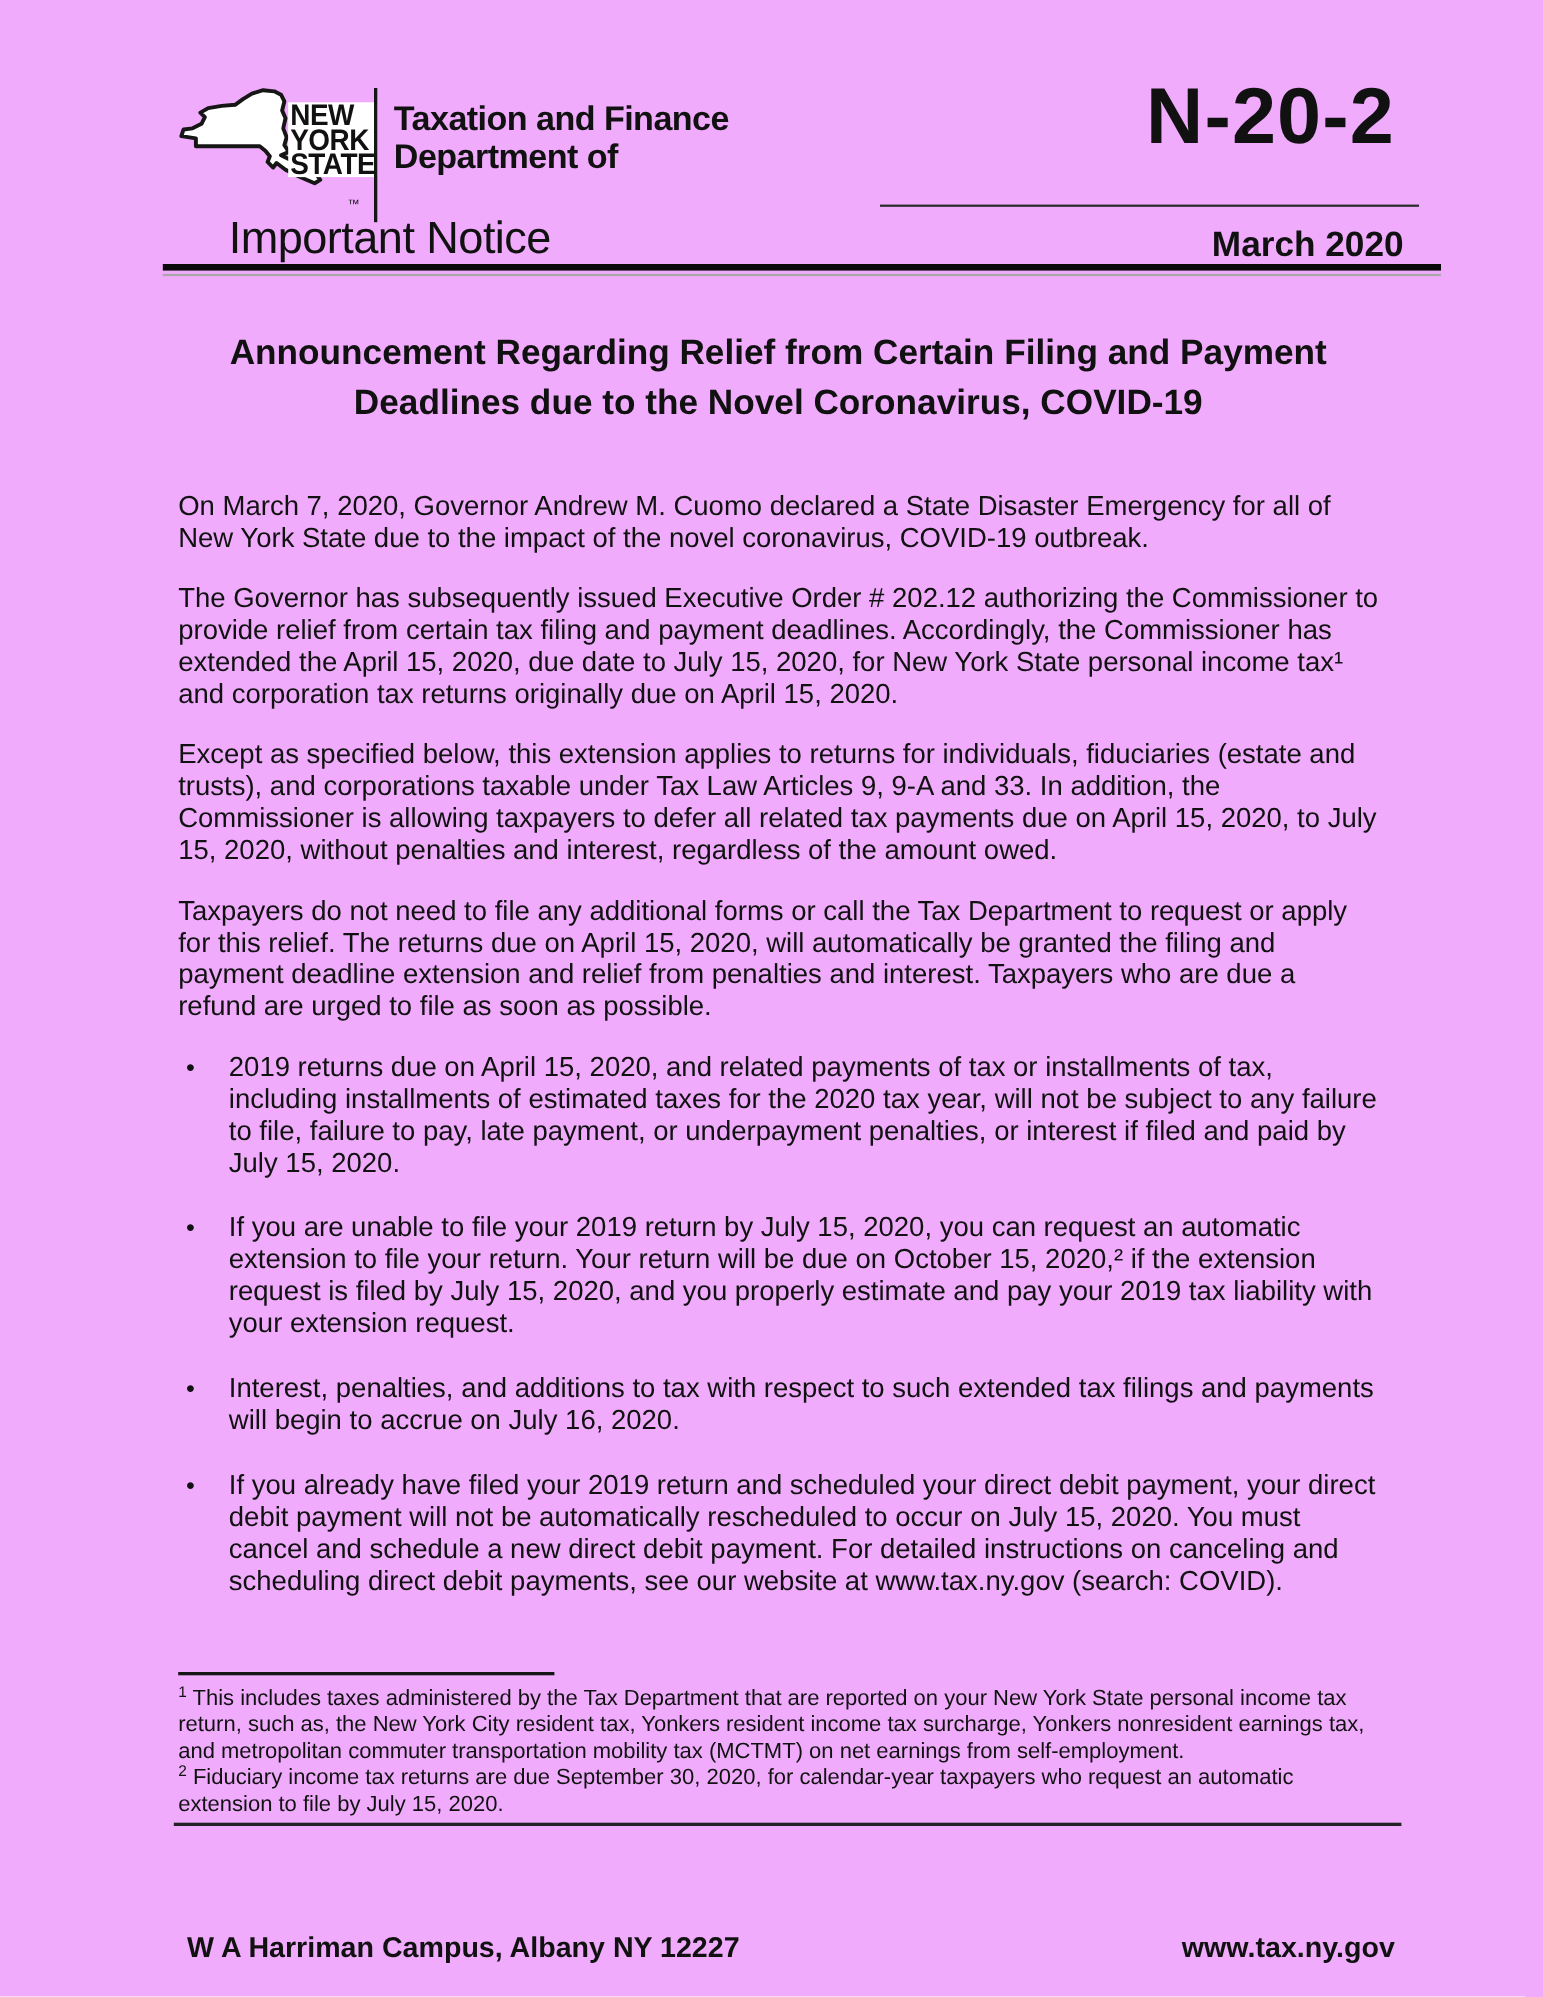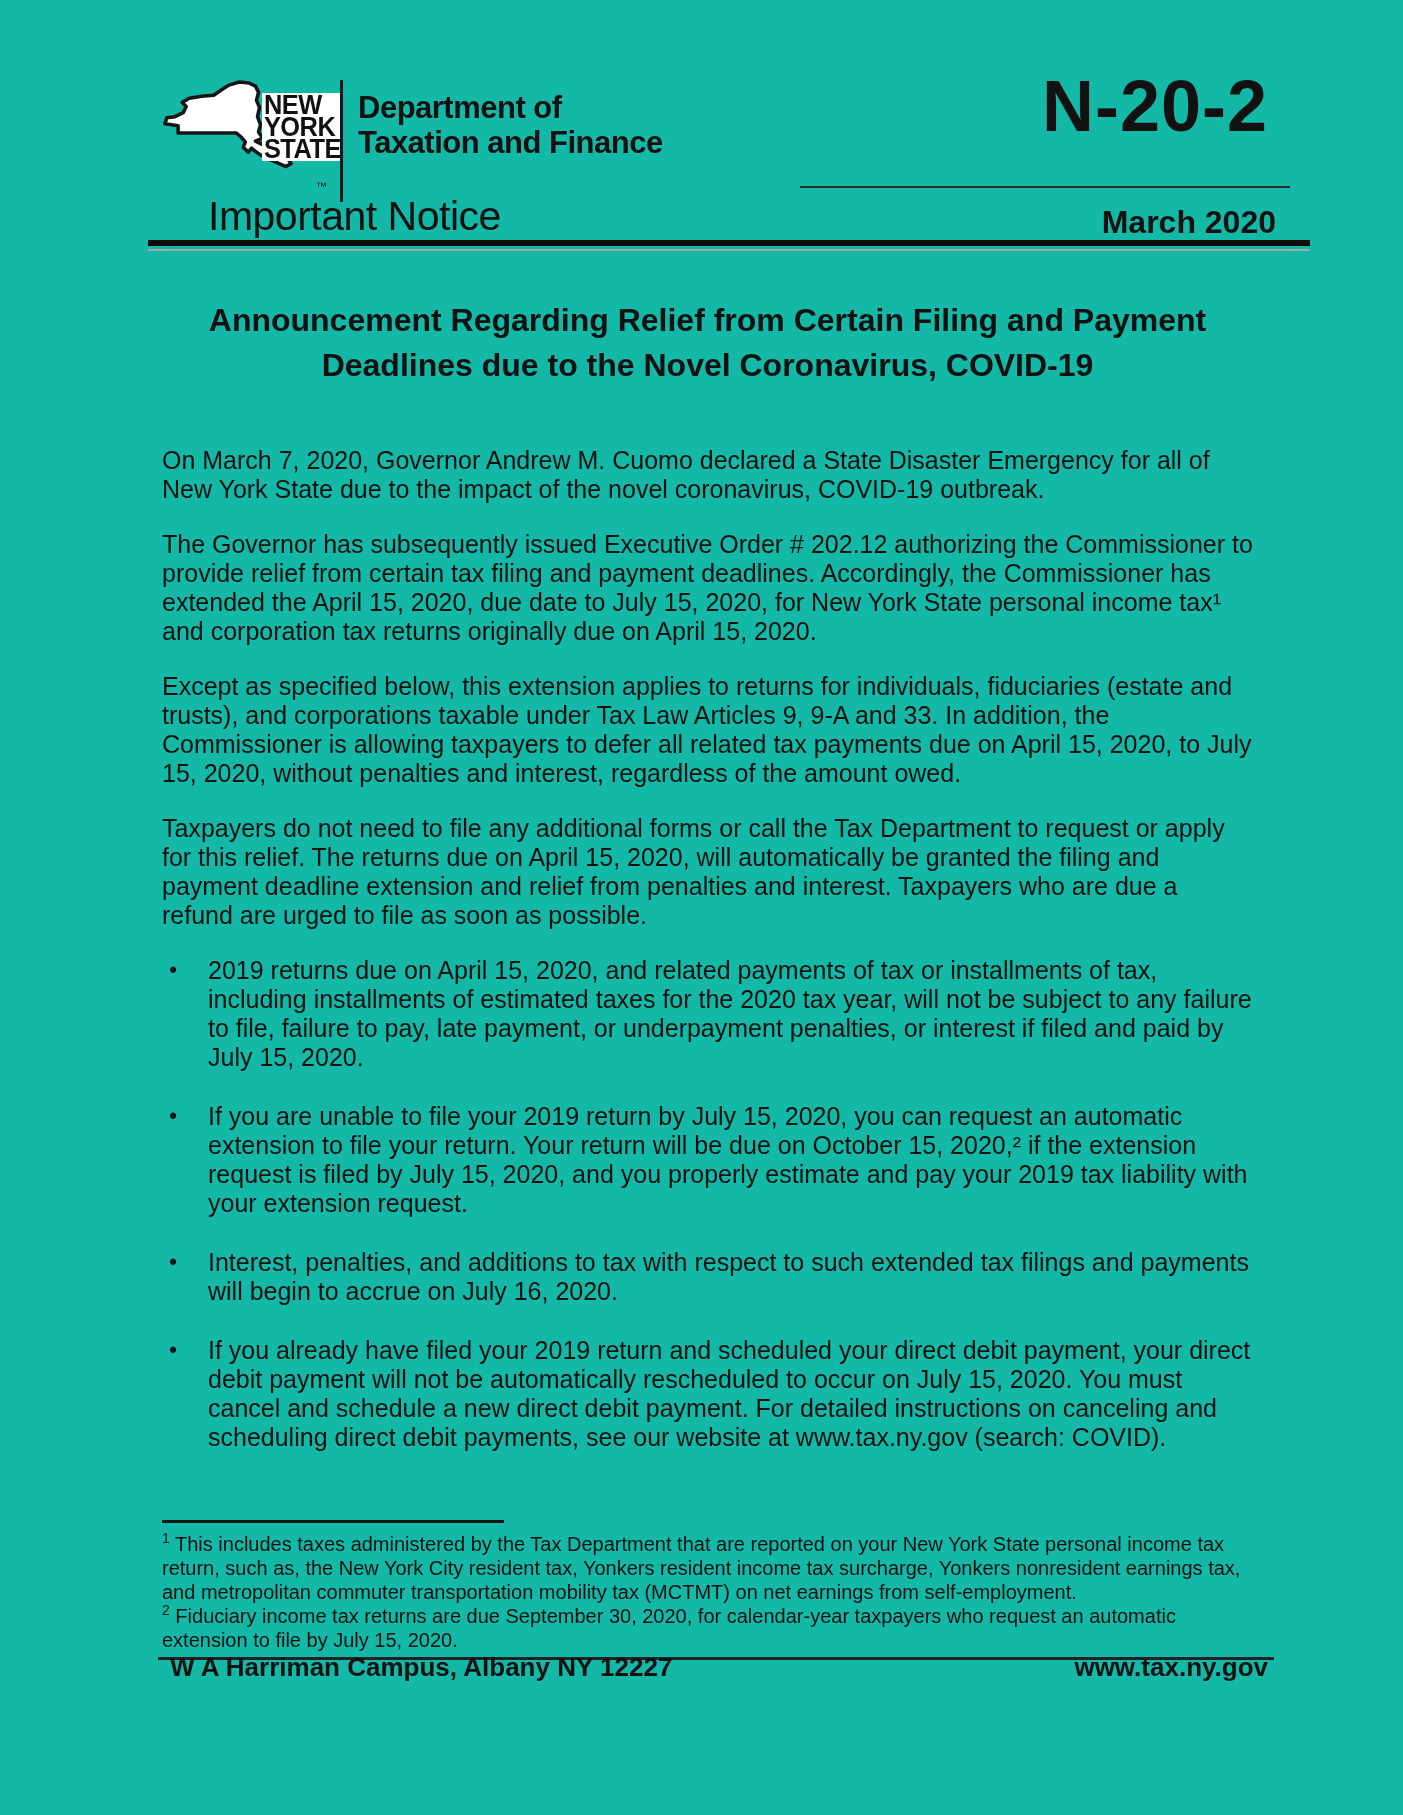--- a/index.html
+++ b/index.html
@@ -1,19 +1,19 @@
 <!DOCTYPE html>
 <html><head>
 <meta charset="utf-8">
 <style>
   html,body{margin:0;padding:0;background:#ffffff;}
   .page{
     position:relative;
     width:1403px;height:1815px;
-    background:#14b8a6;
+    background:#f0abfc;
     font-family:"Liberation Sans","DejaVu Sans",sans-serif;
     color:#111;
     overflow:hidden;
   }
   
   .logo-group{position:absolute;left:150px;top:80px;width:620px;height:130px;}
   .ny-map{position:absolute;left:6px;top:0px;width:146px;height:112px;}
   .state-name{
     position:absolute;left:112px;top:13px;
     font-weight:bold;font-size:27px;line-height:22px;
@@ -55,21 +55,21 @@
   .bullet-item{display:flex;margin:0 0 30px 0;}
   .bullet-dot{width:46px;flex:none;padding-left:7px;box-sizing:border-box;font-size:23px;}
   .bullet-text{flex:1;}
   
   .footnote-rule{position:absolute;left:162px;top:1520px;width:342px;height:3px;background:#161616;}
   .footnotes{position:absolute;left:162px;top:1532px;width:1094px;font-size:20px;line-height:24px;}
   .footnotes sup{font-size:14px;line-height:0;}
   
   .footer-rule{position:absolute;left:158px;top:1657px;width:1116px;height:3px;background:#222;}
   .footer-row{
-    position:absolute;left:170px;top:1626px;width:1098px;
+    position:absolute;left:170px;top:1729px;width:1098px;
     display:flex;justify-content:space-between;align-items:baseline;
     font-weight:bold;font-size:26px;line-height:34px;gap:10px;
   }
   .footer-website{margin-top:24px;}
 </style>
 </head>
 <body>
 
 <div class="page">
 
@@ -78,22 +78,22 @@
       <path d="M 96,6 L 99,12 97,20 100,27 98,36 101,44 99,51 103,57 96,60 106,65 118,70 127,76 131,82 126,85 112,79 100,73 92,67 89,71 84,66 86,61 82,56 77,52 20,52 20,45 7,43 9,37 17,36 25,32 28,26 24,22 31,18 43,16 55,15 62,10 70,5 80,2 90,3 Z" fill="#ffffff" stroke="#161616" stroke-width="3.5" stroke-linejoin="round" stroke-linecap="round"></path>
     </svg>
     <div class="state-name">
       <div>NEW</div>
       <div>YORK</div>
       <div>STATE</div>
     </div>
     <div class="tm">™</div>
     <div class="logo-divider"></div>
     <div class="dept-name">
+      <div>Taxation and Finance</div>
       <div>Department of</div>
-      <div>Taxation and Finance</div>
     </div>
   </div>
 
   <div class="notice-number">N-20-2</div>
   <div class="thin-rule"></div>
   <div class="notice-label">Important Notice</div>
   <div class="notice-date">March 2020</div>
   <div class="thick-rule"></div>
   <div class="thick-rule-shadow"></div>
 

